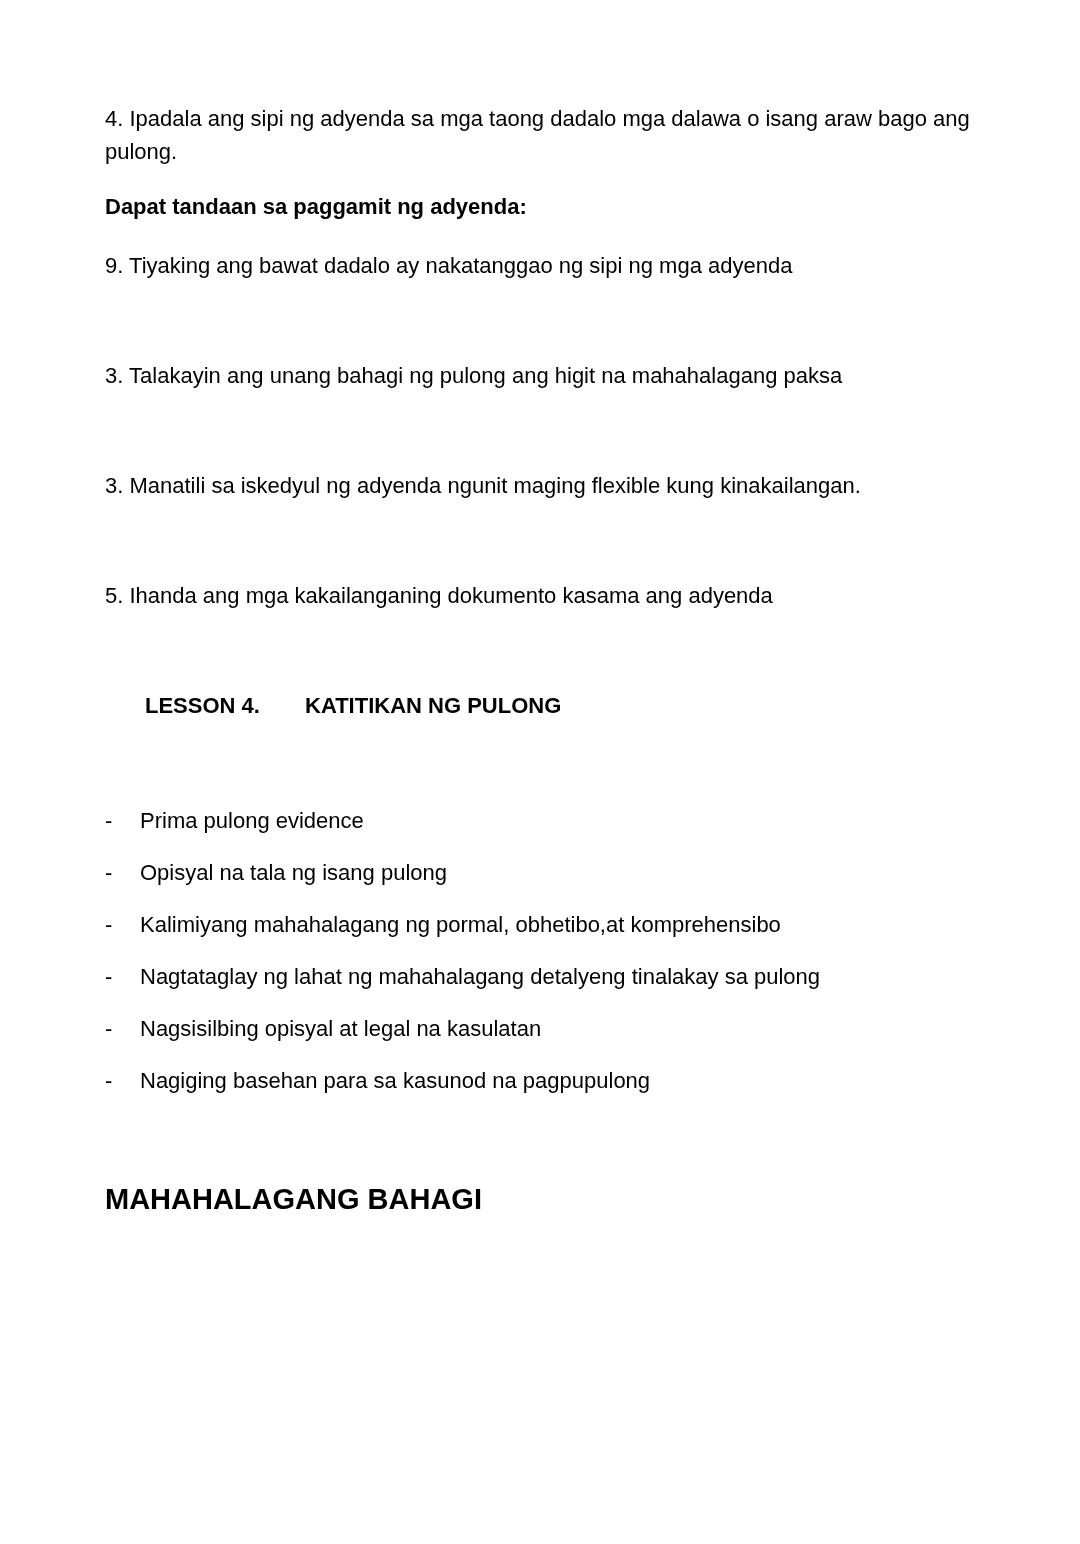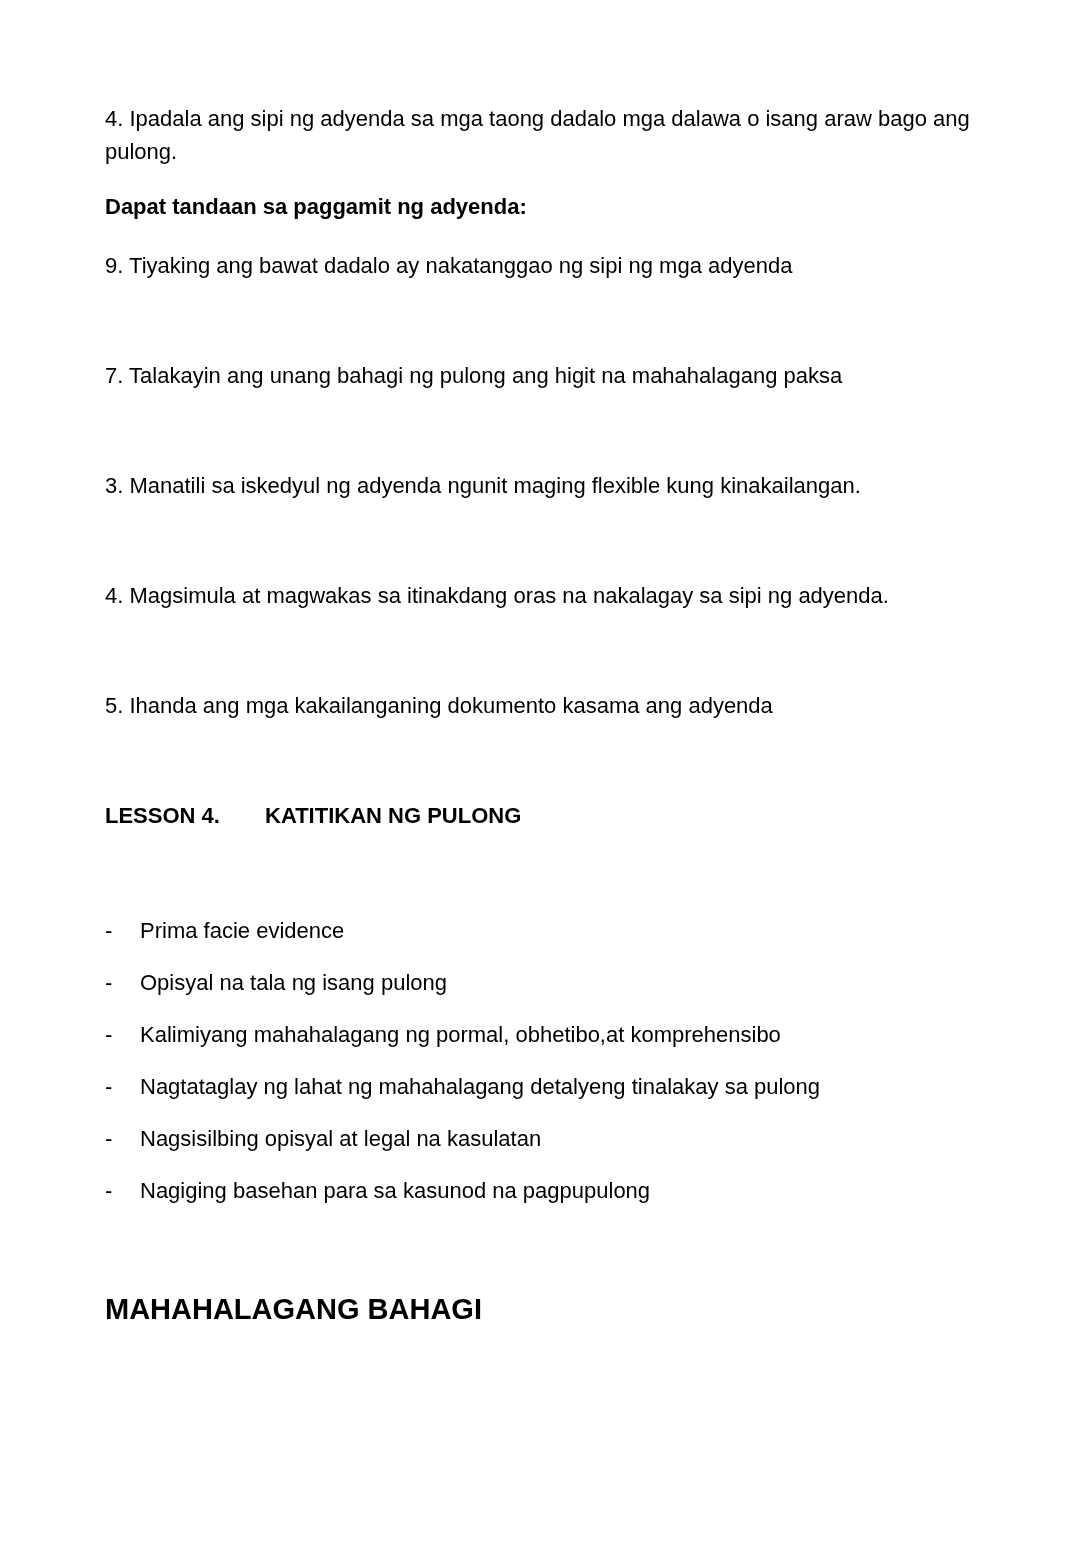--- a/index.html
+++ b/index.html
@@ -32,20 +32,21 @@
   .mb-lesson { margin-bottom: 82px; }
   .narrow { max-width: 800px; }
   .lesson-heading {
     font-size: 22px;
     line-height: 33px;
     font-weight: 700;
   }
   .lesson-label {
     display: inline-block;
     min-width: 160px;
+    margin-left: 40px;
   }
   .dash-list {
     list-style: none;
     margin-bottom: 86px;
   }
   .dash-list li {
     display: flex;
     font-size: 22px;
     line-height: 33px;
     margin-bottom: 19px;
@@ -65,36 +66,35 @@
 <body>
 
 <div class="page">
 
   <p class="para mb-sm">4. Ipadala ang sipi ng adyenda sa mga taong dadalo mga dalawa o isang araw bago ang  pulong.</p>
 
   <p class="para bold mb-md">Dapat tandaan sa paggamit ng adyenda:</p>
 
   <p class="para mb-xl">9. Tiyaking ang bawat dadalo ay nakatanggao ng sipi ng mga adyenda</p>
 
-  <p class="para mb-xl">7. Talakayin ang unang bahagi ng pulong ang higit na mahahalagang paksa</p>
+  <p class="para mb-xl">3. Talakayin ang unang bahagi ng pulong ang higit na mahahalagang paksa</p>
 
   <p class="para mb-xl">3. Manatili sa iskedyul ng adyenda ngunit maging flexible kung kinakailangan.</p>
 
-  <p class="para mb-xl narrow">4. Magsimula at magwakas sa itinakdang oras na nakalagay sa sipi ng adyenda.</p>
 
   <p class="para mb-xl">5. Ihanda ang mga kakailanganing dokumento kasama ang adyenda</p>
 
   <h2 class="lesson-heading mb-lesson">
     <span class="lesson-label">LESSON 4.</span><span>KATITIKAN NG PULONG</span>
   </h2>
 
   <ul class="dash-list">
     <li>
       <span class="dash-marker">-</span>
-      <span>Prima facie evidence</span>
+      <span>Prima pulong evidence</span>
     </li>
     <li>
       <span class="dash-marker">-</span>
       <span>Opisyal na tala ng isang pulong</span>
     </li>
     <li>
       <span class="dash-marker">-</span>
       <span>Kalimiyang mahahalagang ng pormal, obhetibo,at komprehensibo</span>
     </li>
     <li>

